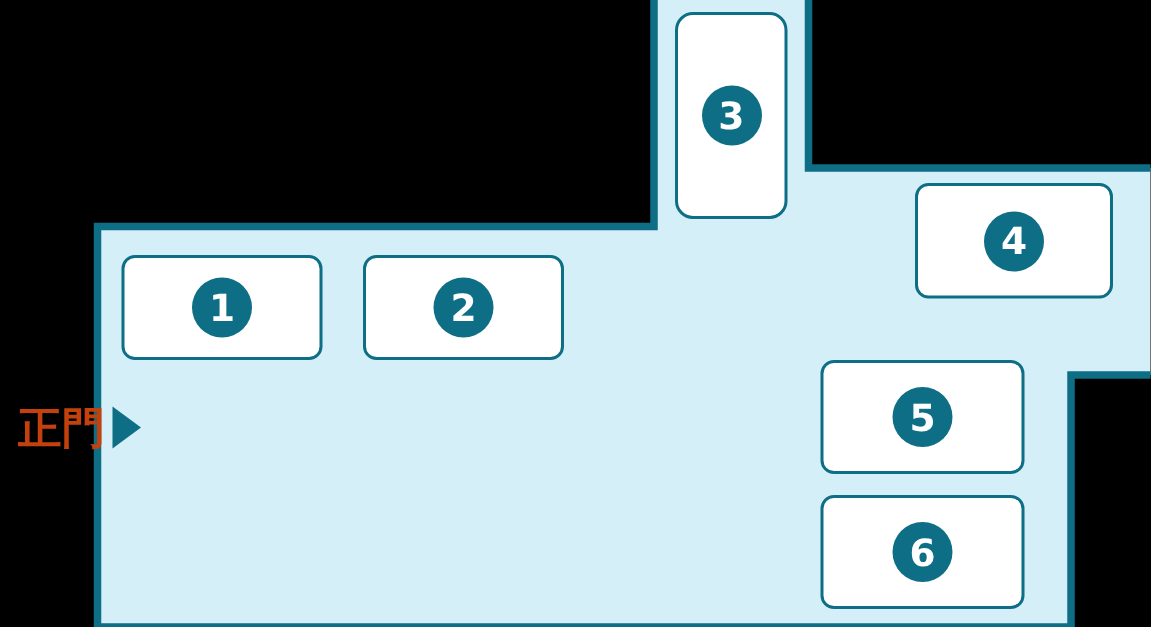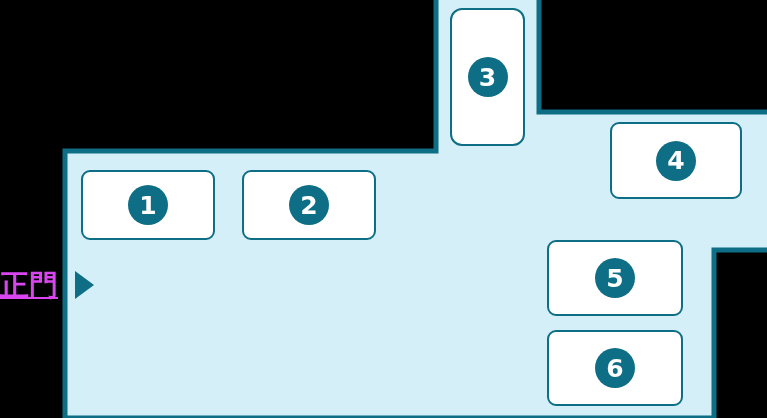--- a/index.html
+++ b/index.html
@@ -29,30 +29,29 @@
     left: 0;
     top: 0;
     width: 767px;
     height: 418px;
     display: block;
   }
 
   
   .gate-label {
     position: absolute;
-    left: 0px;
+    left: 12px;
     top: 268px;
     font-size: 29px;
     font-weight: 700;
     line-height: 34px;
     letter-spacing: 0px;
-    color: #d946ef;
+    color: #c2410c;
     white-space: nowrap;
     font-family: "DejaVu Sans", sans-serif;
-    text-decoration: underline;
   }
 
   .gate-arrow {
     position: absolute;
     left: 75px;
     top: 271px;
     width: 0;
     height: 0;
     border-top: 14px solid transparent;
     border-bottom: 14px solid transparent;

